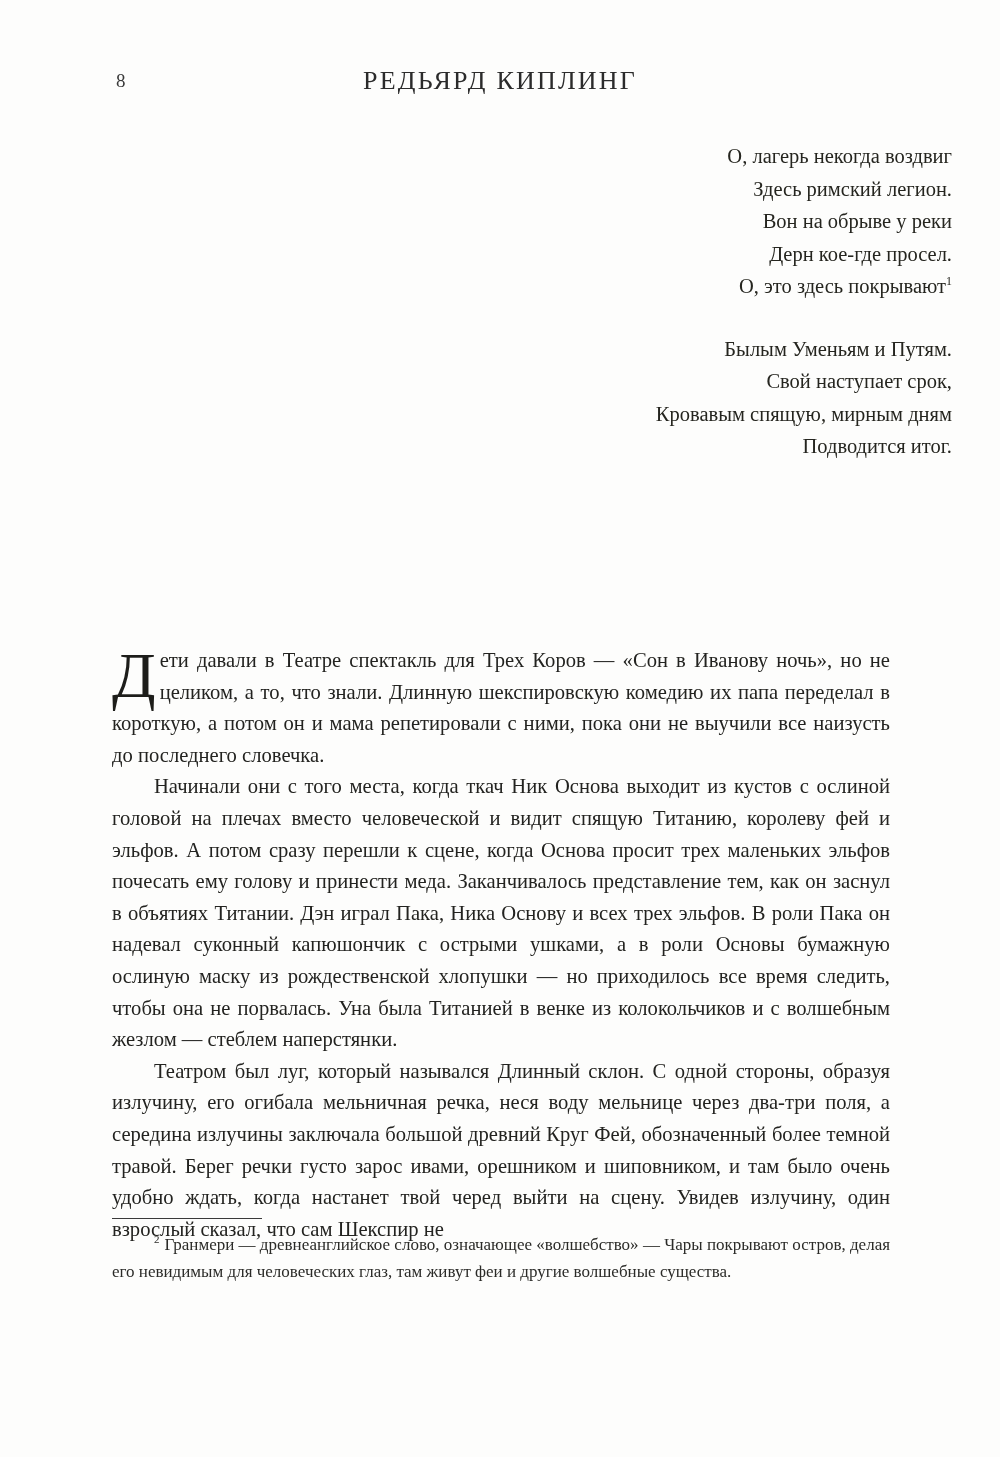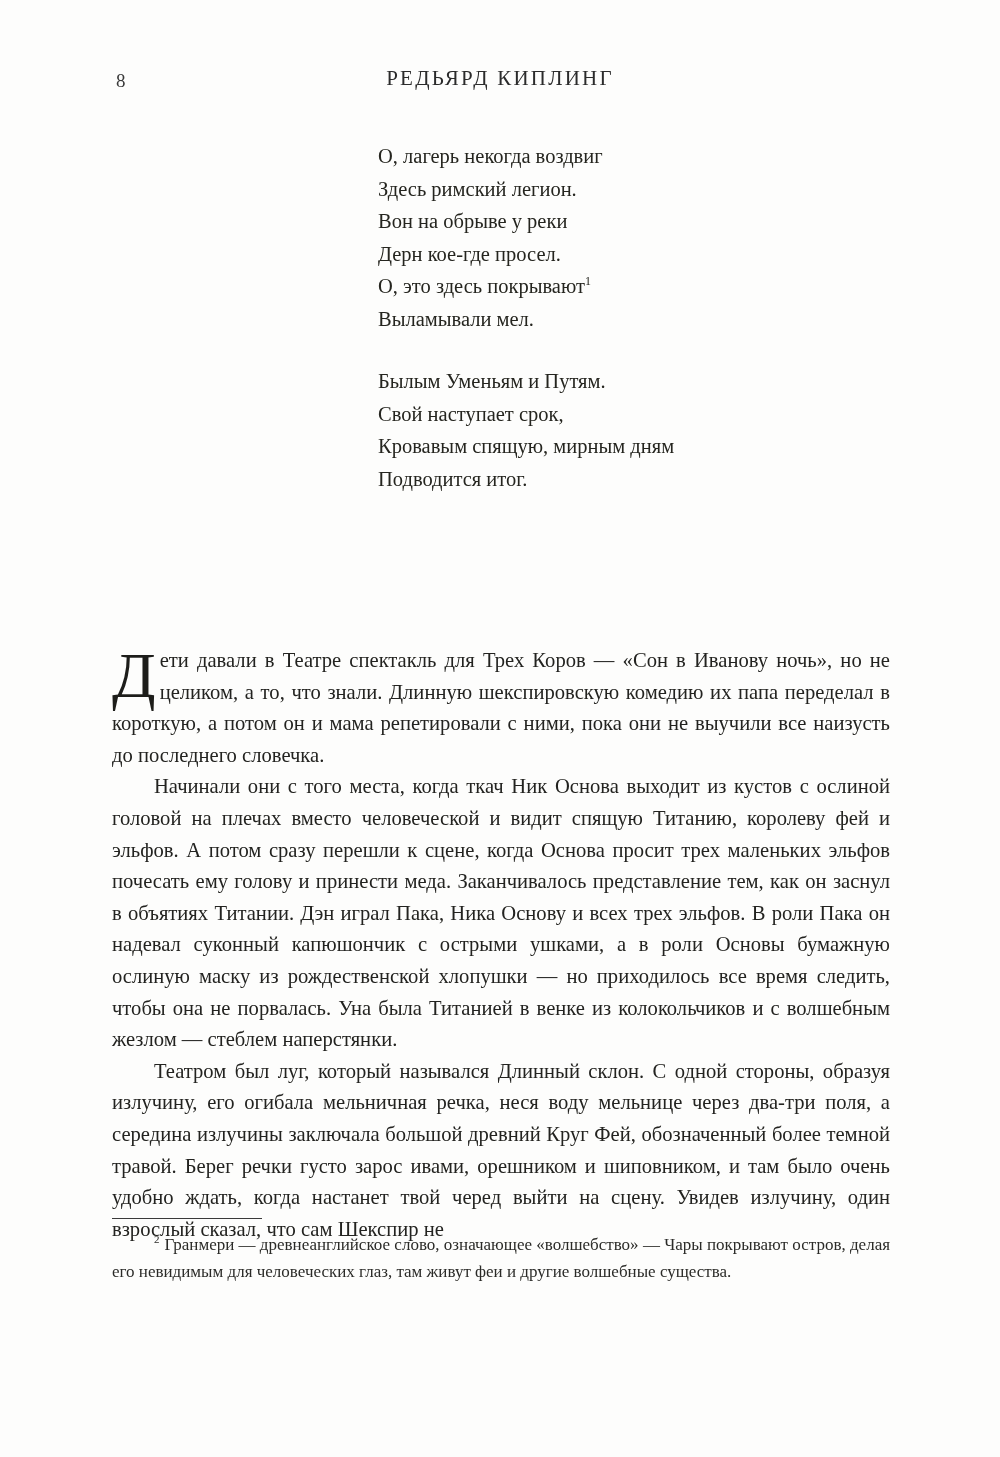--- a/index.html
+++ b/index.html
@@ -32,33 +32,33 @@
     font-size: 19px;
     color: #3a3a3a;
     font-family: "Liberation Serif", serif;
   }
   .running-title {
     position: absolute;
     left: 0;
     right: 0;
     top: 0;
     text-align: center;
-    font-size: 21px;
+    font-size: 26px;
     letter-spacing: 2.2px;
     color: #2b2b2b;
     font-family: "Liberation Serif", serif;
   }
 
   
   .poem {
     position: absolute;
     top: 140px;
     left: 0;
     width: 952px;
-    text-align: left;
+    text-align: right;
   }
   .stanza {
     margin-bottom: 30px;
   }
   .verse {
     font-size: 20.5px;
     line-height: 32.5px;
     color: #25251f;
     padding-left: 378px;
     white-space: pre;
@@ -138,21 +138,20 @@
   </div>
 
   <div class="poem">
 
     <div class="stanza">
       <div class="verse"><span>О, лагерь некогда воздвиг</span></div>
       <div class="verse indent"><span>Здесь римский легион.</span></div>
       <div class="verse"><span>Вон на обрыве у реки</span></div>
       <div class="verse indent"><span>Дерн кое-где просел.</span></div>
       <div class="verse"><span>О, это здесь покрывают</span><sup>1</sup></div>
-      <div class="verse indent"><span>Выламывали мел.</span></div>
     </div>
 
     <div class="stanza">
       <div class="verse"><span>Былым Уменьям и Путям.</span></div>
       <div class="verse indent"><span>Свой наступает срок,</span></div>
       <div class="verse"><span>Кровавым спящую, мирным дням</span></div>
       <div class="verse indent"><span>Подводится итог.</span></div>
     </div>
 
 

